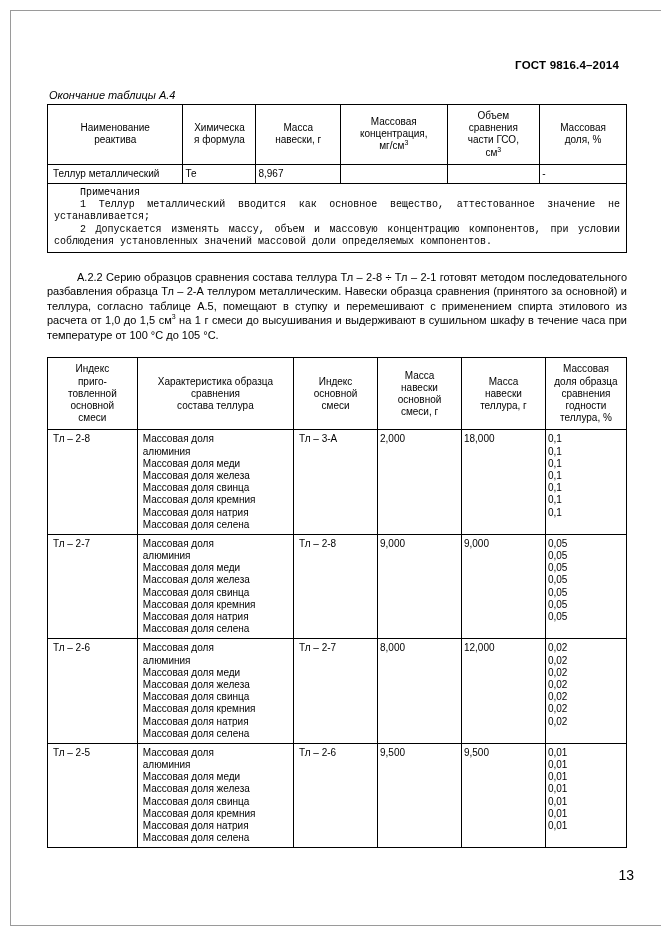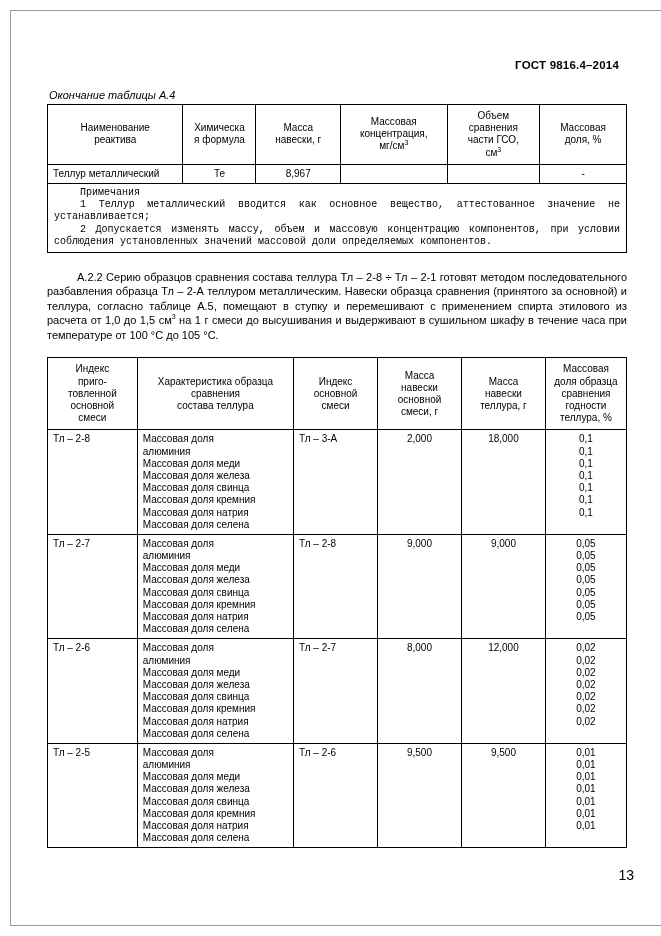--- a/index.html
+++ b/index.html
@@ -64,21 +64,21 @@
     color: #000;
     padding: 3px 2px;
     vertical-align: top;
     line-height: 1.22;
   }
   table.gost th {
     text-align: center;
     vertical-align: middle;
     padding: 5px 2px;
   }
-  .t-center { text-align: center; }
+  .t-center { }
   .t-left { text-align: left; padding-left: 5px !important; }
 
   .notes-cell {
     font-size: 9.4px;
     text-align: justify;
     padding: 3px 6px 4px 6px !important;
     line-height: 1.3;
     font-family: Liberation Mono, monospace;
   }
   .notes-title { margin-left: 26px; }

